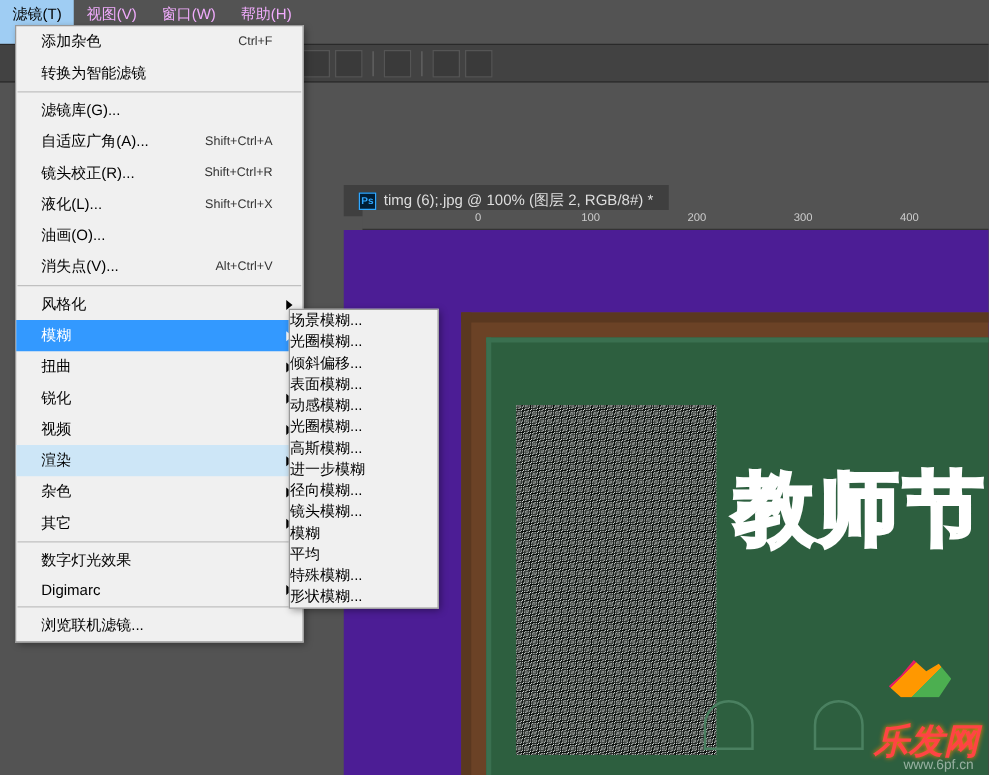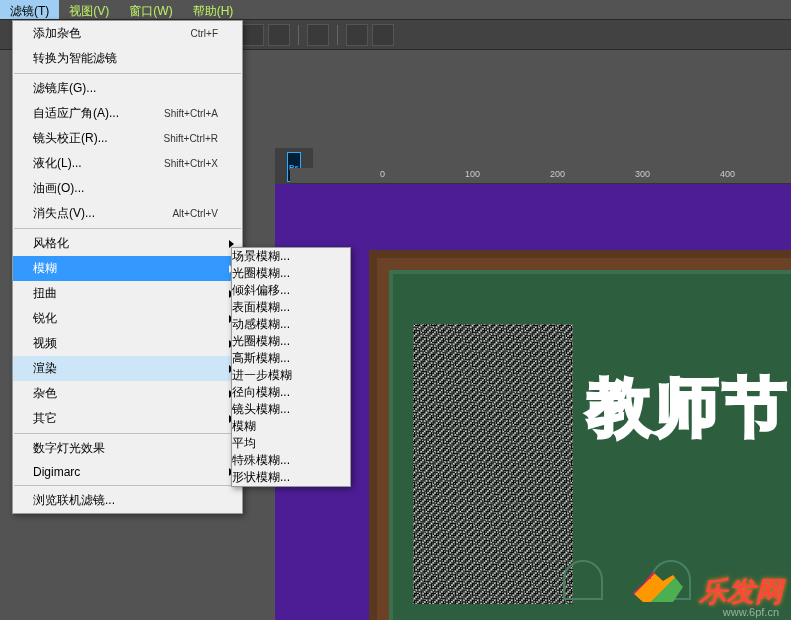--- a/index.html
+++ b/index.html
@@ -1,54 +1,54 @@
 <!DOCTYPE html>
 <html><head>
 <meta charset="utf-8">
 <style>
   * { margin: 0; padding: 0; box-sizing: border-box; font-family: "Microsoft YaHei", sans-serif; font-size: 12px; }
   body { background: #535353; width: 791px; height: 620px; overflow: hidden; position: relative; }
   
-  .menubar { background: #535353; height: 20px; display: flex; border-bottom: 1px solid #2a2a2a; }
-  .menubar .menu-item { padding: 3px 10px; color: #bef264; cursor: default; }
+  .menubar { background: #535353; height: 36px; display: flex; border-bottom: 1px solid #2a2a2a; }
+  .menubar .menu-item { padding: 3px 10px; color: #f0abfc; cursor: default; }
   .menubar .menu-item.active { background: #9fcdf3; color: #000; }
   
   .toolbar { background: #424242; height: 30px; border-bottom: 1px solid #2a2a2a; display: flex; align-items: center; padding-left: 240px; }
   .toolbar .tool-icon { width: 22px; height: 22px; margin: 0 2px; background: #3a3a3a; border: 1px solid #555; }
   .toolbar .sep { width: 1px; height: 20px; background: #666; margin: 0 6px; }
   
   .dropdown { position: absolute; top: 20px; left: 12px; width: 231px; background: #f0f0f0; border: 1px solid #999; box-shadow: 2px 2px 6px rgba(0,0,0,0.4); z-index: 10; }
   .dropdown .item { padding: 4px 24px 4px 20px; color: #000; display: flex; justify-content: space-between; align-items: center; cursor: default; position: relative; }
   .dropdown .item.selected { background: #3399ff; color: #fff; }
   .dropdown .item.selected .arrow-right { border-left-color: #fff; }
   .dropdown .separator { border-top: 1px solid #c0c0c0; margin: 2px 1px; }
   .dropdown .shortcut { color: #333; font-size: 10px; }
   .arrow-right { width: 0; height: 0; border-top: 4px solid transparent; border-bottom: 4px solid transparent; border-left: 5px solid #000; position: absolute; right: 8px; top: 50%; transform: translateY(-50%); }
   
   .submenu { position: absolute; top: 247px; left: 231px; width: 120px; background: #f0f0f0; border: 1px solid #999; box-shadow: 2px 2px 6px rgba(0,0,0,0.4); z-index: 11; }
   
   .doc-tab { position: absolute; top: 148px; left: 275px; background: #3f3f3f; padding: 4px 12px; color: #ddd; display: flex; align-items: center; gap: 6px; }
-  .ps-icon { width: 14px; height: 30px; background: #001e36; border: 1px solid #31a8ff; display: flex; align-items: center; justify-content: center; color: #31a8ff; font-size: 8px; font-weight: bold; }
+  .ps-icon { width: 14px; height: 14px; background: #001e36; border: 1px solid #31a8ff; display: flex; align-items: center; justify-content: center; color: #31a8ff; font-size: 8px; font-weight: bold; }
   
   .ruler-h { position: absolute; top: 168px; left: 290px; right: 0; height: 16px; background: #535353; border-bottom: 1px solid #333; }
   .ruler-tick { position: absolute; color: #ccc; font-size: 9px; top: 1px; }
   
   .canvas-area { position: absolute; top: 184px; left: 275px; right: 0; bottom: 0; background: #4c1d95; }
   
   .chalkboard-frame { position: absolute; top: 66px; left: 94px; right: 0; bottom: 0; background: #6b4226; border-top: 8px solid #5a3820; border-left: 8px solid #5a3820; }
   .chalkboard-inner { position: absolute; top: 12px; left: 12px; right: 0; bottom: 0; background: #2d5f3f; border-top: 4px solid #3a7050; border-left: 4px solid #3a7050; }
   
   .noise-area { position: absolute; top: 50px; left: 20px; width: 160px; height: 280px; background-image: repeating-linear-gradient(45deg, #000 0px, #fff 1px, #000 2px, #fff 3px), repeating-linear-gradient(-45deg, #fff 0px, #000 1px, #fff 2px); background-blend-mode: difference; opacity: 0.9; }
   
   .chalk-text { position: absolute; top: 90px; right: 0; color: #fff; font-size: 64px; font-weight: bold; -webkit-text-stroke: 3px #fff; color: transparent; white-space: nowrap; letter-spacing: 4px; }
   
   .decor { position: absolute; bottom: 20px; }
   .plant { width: 40px; height: 40px; border: 2px solid #4a8060; border-radius: 50% 50% 0 0; }
   
-  .logo-area { position: absolute; bottom: 8px; right: 8px; display: flex; align-items: center; gap: 6px; }
+  .logo-area { position: absolute; bottom: 8px; right: 8px; display: flex; align-items: center; gap: 6px; flex-direction: column; }
   .logo-bull { width: 60px; height: 40px; position: relative; }
   .bull-shape { position: absolute; width: 50px; height: 30px; background: linear-gradient(135deg, #e91e63 30%, #ff9800 30%, #ff9800 60%, #4caf50 60%); clip-path: polygon(20% 40%, 40% 0%, 60% 30%, 80% 10%, 100% 50%, 80% 100%, 20% 100%, 0% 70%); }
   .logo-text { color: #ff4444; font-size: 28px; font-weight: bold; text-shadow: 0 0 4px #ff8800; font-style: italic; }
   .watermark { position: absolute; bottom: 2px; right: 12px; color: rgba(255,255,255,0.5); font-size: 11px; }
 </style>
 </head>
 <body>
 
 <div class="menubar">
   <div class="menu-item active">滤镜(T)</div>
@@ -157,20 +157,21 @@
     <div class="item">径向模糊...</div>
     <div class="item">镜头模糊...</div>
     <div class="item">模糊</div>
     <div class="item">平均</div>
     <div class="item">特殊模糊...</div>
     <div class="item">形状模糊...</div>
   </div>
 
 <div class="doc-tab">
   <div class="ps-icon">Ps</div>
+  <span>timg (6);.jpg @ 100% (图层 2, RGB/8#) *</span>
 </div>
 
 <div class="ruler-h" id="ruler">
     <div class="ruler-tick" style="left: 90px;">0</div>
     <div class="ruler-tick" style="left: 175px;">100</div>
     <div class="ruler-tick" style="left: 260px;">200</div>
     <div class="ruler-tick" style="left: 345px;">300</div>
     <div class="ruler-tick" style="left: 430px;">400</div>
   </div>
 

